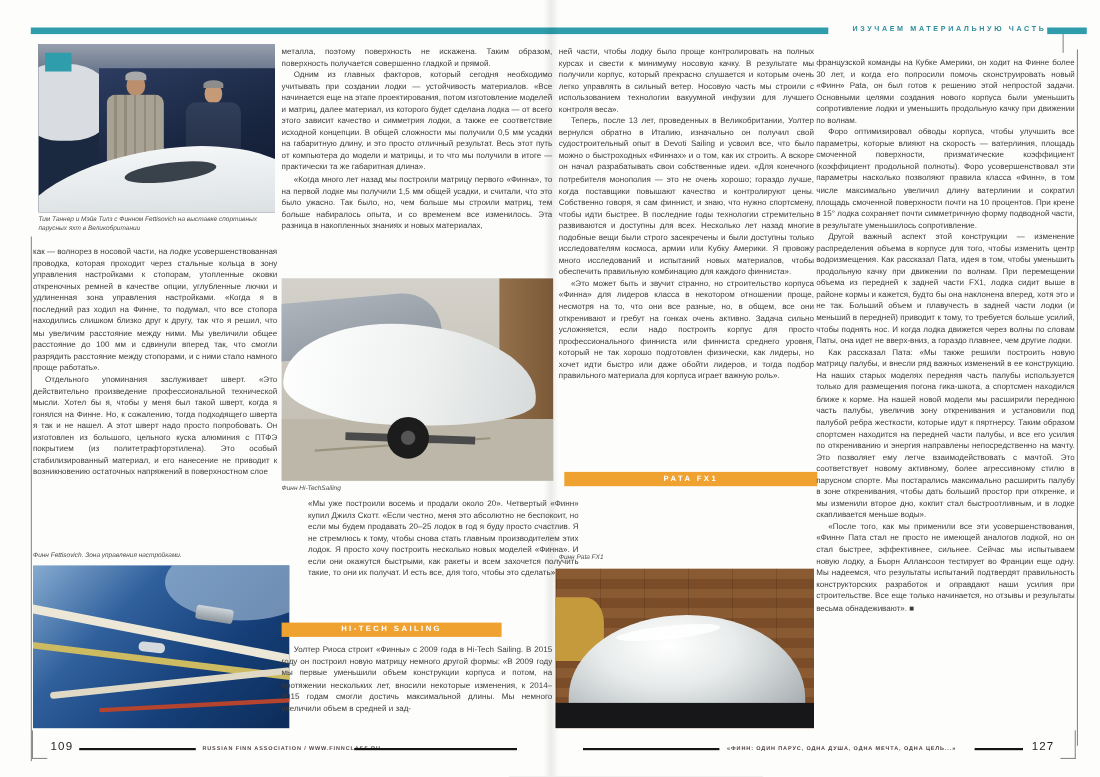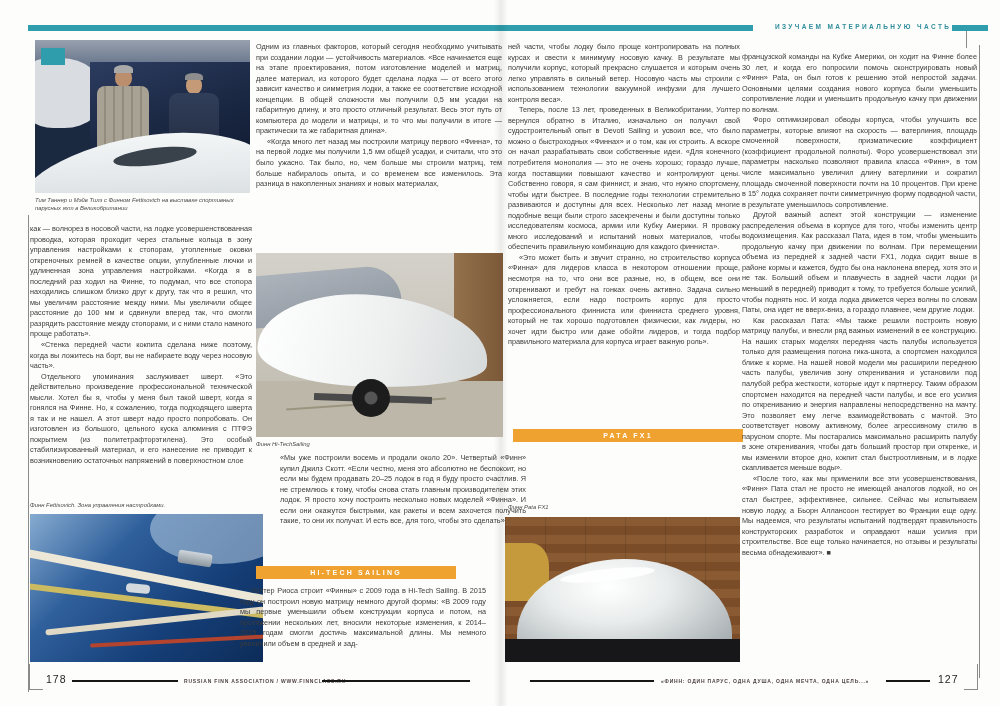--- a/index.html
+++ b/index.html
@@ -54,36 +54,36 @@
     <div class="ph-el" style="left:150px;top:33px;width:18px;height:7px;background:#8d8d8d;border-radius:50% 50% 0 0;"></div>
     <div class="ph-el" style="left:134px;top:53px;width:50px;height:65px;background:linear-gradient(180deg,#313e59,#222c42);border-radius:9px 9px 0 0;"></div>
 
     <div class="ph-el" style="left:-25px;top:96px;width:270px;height:95px;background:linear-gradient(185deg,#f7f9fa 0%,#e4e8ea 45%,#c6cdd2 100%);border-radius:55% 45% 40% 40%/70% 60% 30% 30%;transform:rotate(-7deg);"></div>
     <div class="ph-el" style="left:78px;top:108px;width:84px;height:17px;background:#39424b;border-radius:50%;transform:rotate(-7deg);"></div>
   </div>
   <div class="abs caption" style="left:35px;top:197px;width:216px;">Тим Таннер и Мэйв Тилз с Финном Fettisovich на выставке спортивных парусных яхт в Великобритании</div>
 
   <div class="abs textcol cont" style="left:30px;top:224px;width:222px;height:280px;">
       <p>как — волнорез в носовой части, на лодке усовершенствованная проводка, которая проходит через стальные кольца в зону управления настройками к стопорам, утопленные оковки откреночных ремней в качестве опции, углубленные лючки и удлиненная зона управления настройками. «Когда я в последний раз ходил на Финне, то подумал, что все стопора находились слишком близко друг к другу, так что я решил, что мы увеличим расстояние между ними. Мы увеличили общее расстояние до 100 мм и сдвинули вперед так, что смогли разрядить расстояние между стопорами, и с ними стало намного проще работать».</p>
-      <p>«Стенка передней части кокпита сделана ниже поэтому, когда вы ложитесь на борт, вы не набираете воду через носовую часть».</p>
       <p>Отдельного упоминания заслуживает шверт. «Это действительно произведение профессиональной технической мысли. Хотел бы я, чтобы у меня был такой шверт, когда я гонялся на Финне. Но, к сожалению, тогда подходящего шверта я так и не нашел. А этот шверт надо просто попробовать. Он изготовлен из большого, цельного куска алюминия с ПТФЭ покрытием (из политетрафторэтилена). Это особый стабилизированный материал, и его нанесение не приводит к возникновению остаточных напряжений в поверхностном слое</p>
     </div>
   <div class="abs caption" style="left:30px;top:502px;width:222px;">Финн Fettisovich. Зона управления настройками.</div>
 
   <div class="abs photo" style="left:30px;top:514px;width:233px;height:148px;background:linear-gradient(135deg,#86abd0 0%,#30609c 32%,#16407a 65%,#0c2c58 100%);">
     <div class="ph-el" style="left:120px;top:-20px;width:140px;height:70px;background:#bcd2e6;border-radius:50%;opacity:0.55;"></div>
     <div class="ph-el" style="left:-10px;top:58px;width:250px;height:8px;background:#ece7d6;border-radius:4px;transform:rotate(11deg);"></div>
     <div class="ph-el" style="left:-10px;top:84px;width:255px;height:6px;background:#cdbb62;border-radius:3px;transform:rotate(7deg);"></div>
     <div class="ph-el" style="left:15px;top:104px;width:220px;height:6px;background:#dfd9c6;border-radius:3px;transform:rotate(-6deg);"></div>
     <div class="ph-el" style="left:60px;top:125px;width:180px;height:4px;background:#b5442f;border-radius:2px;transform:rotate(-3deg);"></div>
     <div class="ph-el" style="left:148px;top:38px;width:34px;height:13px;background:linear-gradient(180deg,#cfd6dc,#8d969e);border-radius:3px;transform:rotate(9deg);"></div>
     <div class="ph-el" style="left:96px;top:70px;width:24px;height:9px;background:#d4d9de;border-radius:4px;transform:rotate(6deg);"></div>
   </div>
 
   <div class="abs textcol cont" style="left:256px;top:42px;width:246px;height:210px;">
+      <p>металла, поэтому поверхность не искажена. Таким образом, поверхность получается совершенно гладкой и прямой.</p>
       <p>Одним из главных факторов, который сегодня необходимо учитывать при создании лодки — устойчивость материалов. «Все начинается еще на этапе проектирования, потом изготовление моделей и матриц, далее материал, из которого будет сделана лодка — от всего этого зависит качество и симметрия лодки, а также ее соответствие исходной концепции. В общей сложности мы получили 0,5 мм усадки на габаритную длину, и это просто отличный результат. Весь этот путь от компьютера до модели и матрицы, и то что мы получили в итоге — практически та же габаритная длина».</p>
       <p>«Когда много лет назад мы построили матрицу первого «Финна», то на первой лодке мы получили 1,5 мм общей усадки, и считали, что это было ужасно. Так было, но, чем больше мы строили матриц, тем больше набиралось опыта, и со временем все изменилось. Эта разница в накопленных знаниях и новых материалах,</p>
     </div>
 
   <div class="abs photo" style="left:256px;top:253px;width:247px;height:184px;background:linear-gradient(180deg,#d4d1ca 0%,#c8c4ba 55%,#beb9ad 100%);">
     <div class="ph-el" style="left:198px;top:0;width:49px;height:128px;background:linear-gradient(90deg,#93714c,#7b5938);"></div>
     <div class="ph-el" style="left:0;top:128px;width:247px;height:56px;background:#bdb7a9;"></div>
     <div class="ph-el" style="left:30px;top:150px;width:160px;height:2px;background:#9a947f;transform:rotate(-4deg);"></div>
     <div class="ph-el" style="left:-20px;top:18px;width:165px;height:52px;background:linear-gradient(170deg,#aeb5bd,#8d959e);border-radius:12px 40px 20px 12px;transform:rotate(-5deg);"></div>
     <div class="ph-el" style="left:2px;top:42px;width:230px;height:92px;background:linear-gradient(100deg,#ffffff 0%,#eef0f0 55%,#d7dada 100%);border-radius:46% 54% 58% 42%/62% 66% 30% 36%;transform:rotate(3deg);"></div>
@@ -91,27 +91,27 @@
     <div class="ph-el" style="left:96px;top:126px;width:38px;height:38px;background:radial-gradient(circle at 50% 50%,#555 0 22%,#1c1c1c 26% 100%);border-radius:50%;"></div>
   </div>
   <div class="abs caption" style="left:256px;top:441px;width:246px;">Финн Hi-TechSailing</div>
 
   <div class="abs textcol cont" style="left:256px;top:453px;width:246px;height:108px;margin-left:24px;">
       <p>«Мы уже построили восемь и продали около 20». Четвертый «Финн» купил Джилз Скотт. «Если честно, меня это абсолютно не беспокоит, но если мы будем продавать 20–25 лодок в год я буду просто счастлив. Я не стремлюсь к тому, чтобы снова стать главным производителем этих лодок. Я просто хочу построить несколько новых моделей «Финна». И если они окажутся быстрыми, как ракеты и всем захочется получить такие, то они их получат. И есть все, для того, чтобы это сделать».</p>
     </div>
 
   <div class="abs headbox" style="left:256px;top:566px;width:200px;">HI-TECH SAILING</div>
 
-  <div class="abs textcol" style="left:240px;top:586px;width:246px;height:110px;">
+  <div class="abs textcol" style="left:256px;top:586px;width:246px;height:110px;">
       <p>Уолтер Риоса строит «Финны» с 2009 года в Hi-Tech Sailing. В 2015 году он построил новую матрицу немного другой формы: «В 2009 году мы первые уменьшили объем конструкции корпуса и потом, на протяжении нескольких лет, вносили некоторые изменения, к 2014–2015 годам смогли достичь максимальной длины. Мы немного увеличили объем в средней и зад-</p>
     </div>
 
   <div class="abs trimline" style="left:29px;top:664px;width:1px;height:26px;"></div>
   <div class="abs trimline" style="left:29px;top:689px;width:14px;height:1px;"></div>
-  <div class="abs pagenum" style="left:46px;top:673px;">178</div>
+  <div class="abs pagenum" style="left:46px;top:673px;">109</div>
   <div class="abs footrule" style="left:72px;top:680px;width:106px;"></div>
   <div class="abs footcaps" style="left:184px;top:678px;">RUSSIAN FINN ASSOCIATION  /  WWW.FINNCLASS.RU</div>
   <div class="abs footrule" style="left:322px;top:680px;width:148px;"></div>
 
   <div class="abs textcol cont" style="left:508px;top:42px;width:232px;height:385px;">
       <p>ней части, чтобы лодку было проще контролировать на полных курсах и свести к минимуму носовую качку. В результате мы получили корпус, который прекрасно слушается и которым очень легко управлять в сильный ветер. Носовую часть мы строили с использованием технологии вакуумной инфузии для лучшего контроля веса».</p>
       <p>Теперь, после 13 лет, проведенных в Великобритании, Уолтер вернулся обратно в Италию, изначально он получил свой судостроительный опыт в Devoti Sailing и усвоил все, что было можно о быстроходных «Финнах» и о том, как их строить. А вскоре он начал разрабатывать свои собственные идеи. «Для конечного потребителя монополия — это не очень хорошо; гораздо лучше, когда поставщики повышают качество и контролируют цены. Собственно говоря, я сам финнист, и знаю, что нужно спортсмену, чтобы идти быстрее. В последние годы технологии стремительно развиваются и доступны для всех. Несколько лет назад многие подобные вещи были строго засекречены и были доступны только исследователям космоса, армии или Кубку Америки. Я провожу много исследований и испытаний новых материалов, чтобы обеспечить правильную комбинацию для каждого финниста».</p>
       <p>«Это может быть и звучит странно, но строительство корпуса «Финна» для лидеров класса в некотором отношении проще, несмотря на то, что они все разные, но, в общем, все они откренивают и гребут на гонках очень активно. Задача сильно усложняется, если надо построить корпус для просто профессионального финниста или финниста среднего уровня, который не так хорошо подготовлен физически, как лидеры, но хочет идти быстро или даже обойти лидеров, и тогда подбор правильного материала для корпуса играет важную роль».</p>
     </div>
 

